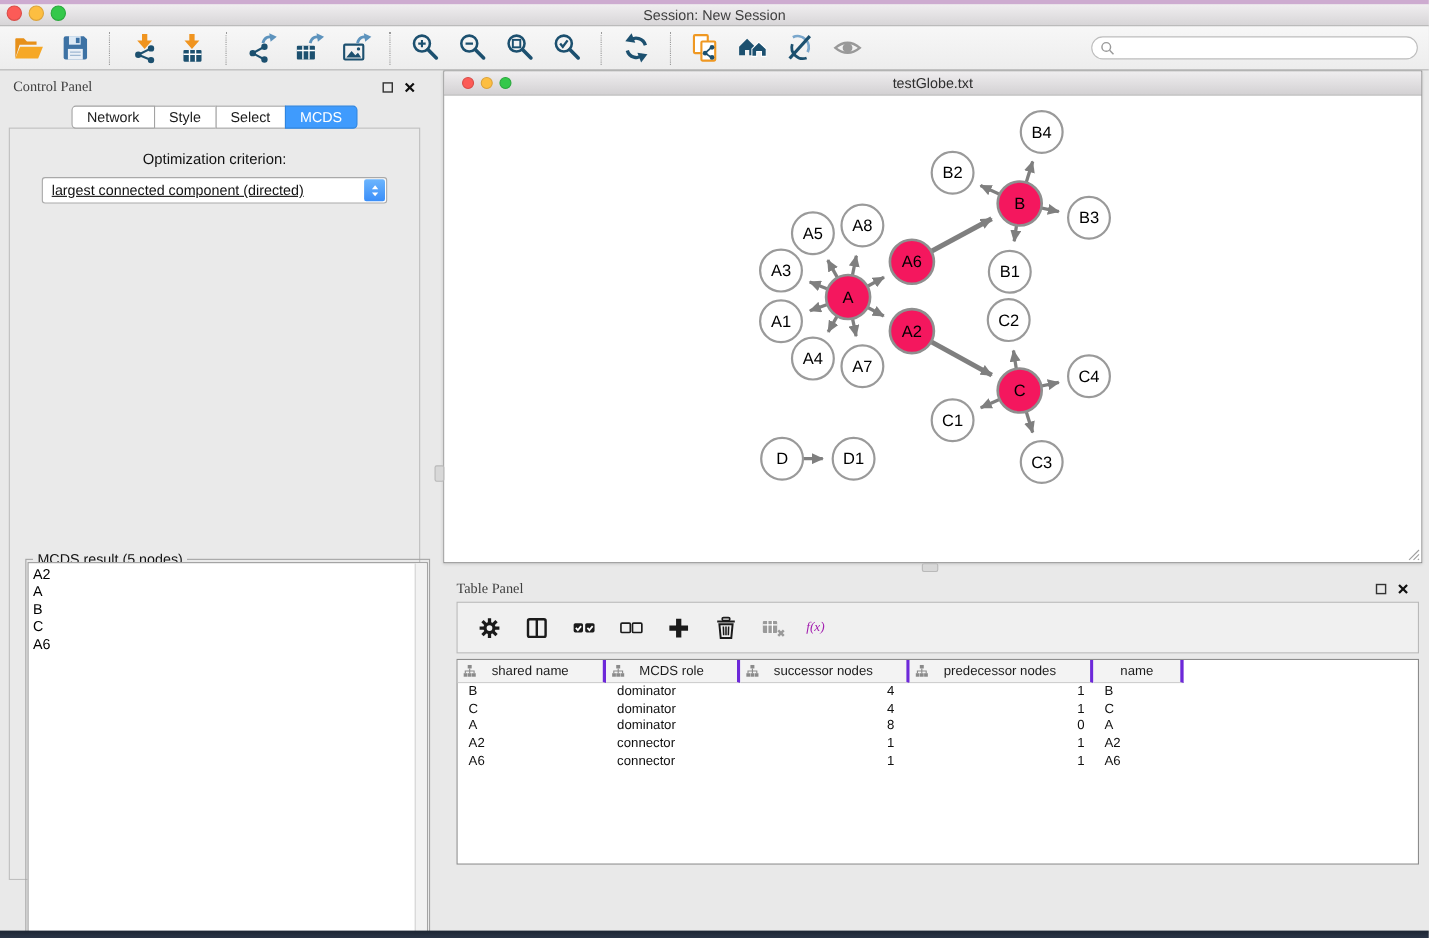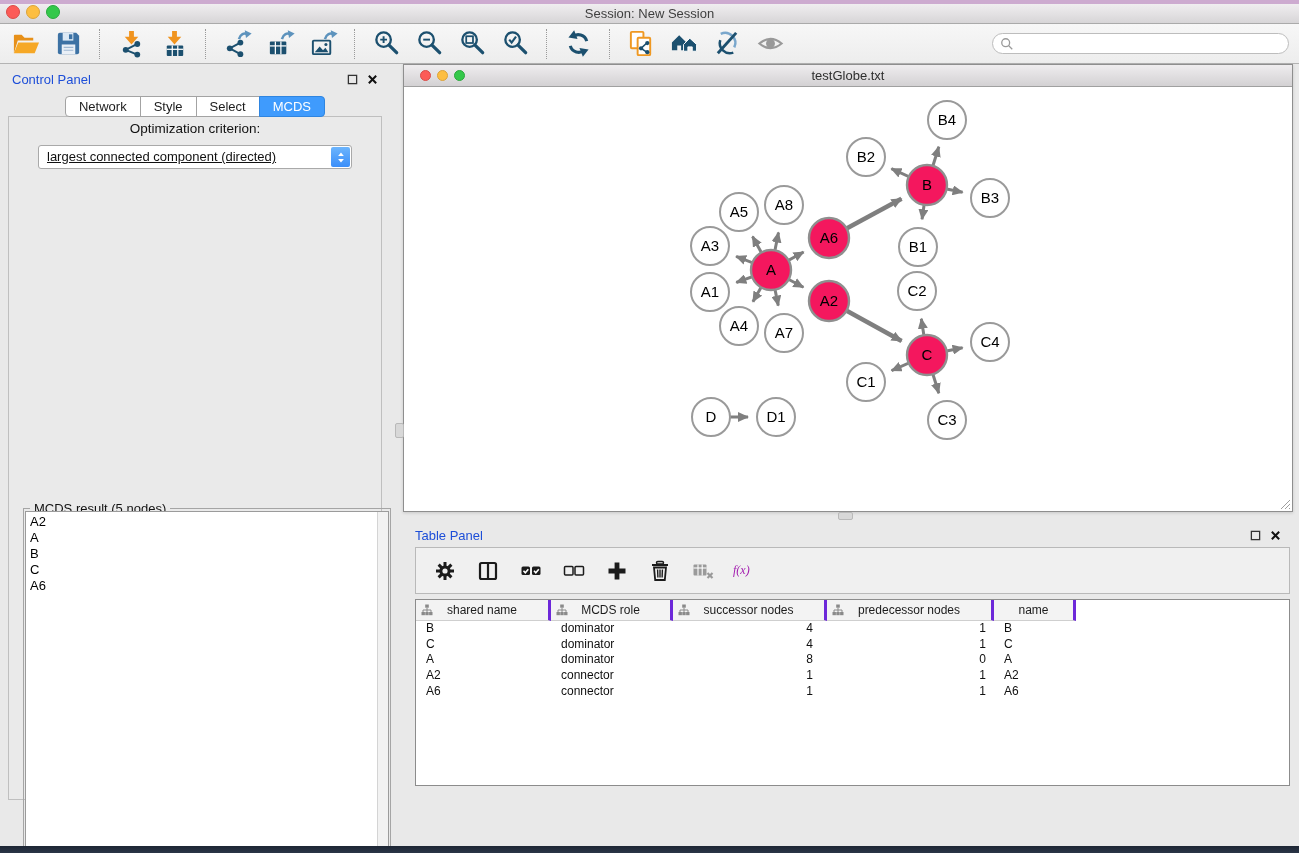--- a/index.html
+++ b/index.html
@@ -29,32 +29,32 @@
   .tb-sep { width:0; height:30px; border-left:1px dotted #9a9a9a; margin:0 5px; }
   .search-wrap { position:absolute; right:10px; top:9px; width:297px; height:21px;
     background:#fff; border:1px solid #bdbdbd; border-radius:11px; }
   .search-wrap svg { position:absolute; left:7px; top:3px; width:14px; height:14px; }
   .search-input { position:absolute; left:25px; top:1px; width:262px; height:17px;
     border:none; outline:none; font-size:12px; background:transparent; }
 
   
   .control-panel { position:absolute; left:0; top:64px; width:390px; height:748px; }
   .panel-header { height:26px; display:flex; align-items:center; padding:4px 12px 0 12px; }
-  .panel-title { font-size:13px; color:#1d4ed8; flex:1; }
+  .panel-title { font-size:13px; color:#404040; flex:1;font-family:Liberation Serif, serif; }
   .panel-icons { display:flex; gap:9px; align-items:center; }
   .panel-icons svg { width:11px; height:11px; display:block; cursor:pointer; }
   .tabs-row { position:relative; display:flex; justify-content:center; margin-top:6px; z-index:2; }
   .tab { background:#fff; border:1px solid #a3a3a3; font-size:13px; color:#1c1c1c;
     padding:2px 13px; margin-left:-1px; cursor:pointer; line-height:15px; }
   .tab:first-child { border-radius:4px 0 0 4px; margin-left:0; }
   .tab:last-child { border-radius:0 4px 4px 0; }
   .tab.active { background:var(--accent-blue,#3f9bfd); border-color:#2f85e0; color:#fff; }
   .cp-inner { position:absolute; left:8px; top:52px; width:374px; height:684px;
     background:#eaeaea; border:1px solid #bfbfbf; }
-  .opt-label { text-align:center; font-size:13.5px; color:#111; margin-top:4px; }
+  .opt-label { text-align:center; font-size:13.5px; color:#111; margin-top:20px; }
   .select { position:relative; width:314px; height:24px; margin:9px auto 0 auto;
     background:#fff; border:1px solid #a9a9a9; border-radius:3px; cursor:pointer; }
   .select .sel-text { font-size:13px; color:#111; line-height:22px; padding-left:8px;
     white-space:nowrap; overflow:hidden;text-decoration:underline; }
   .stepper { position:absolute; right:1px; top:1px; width:19px; height:20px; border-radius:2px;
     background:linear-gradient(#6cb5fd,#3a8ef9); display:flex; align-items:center; justify-content:center; }
   .stepper svg { width:10px; height:15px; }
   .btn-row { display:flex; justify-content:center; gap:14px; margin-top:12px; }
   .pbtn { background:linear-gradient(#ffffff,#f2f2f2); border:1px solid #adadad; border-radius:4px;
     font-size:13px; color:#111; padding:2px 13px; height:22px; cursor:pointer;

